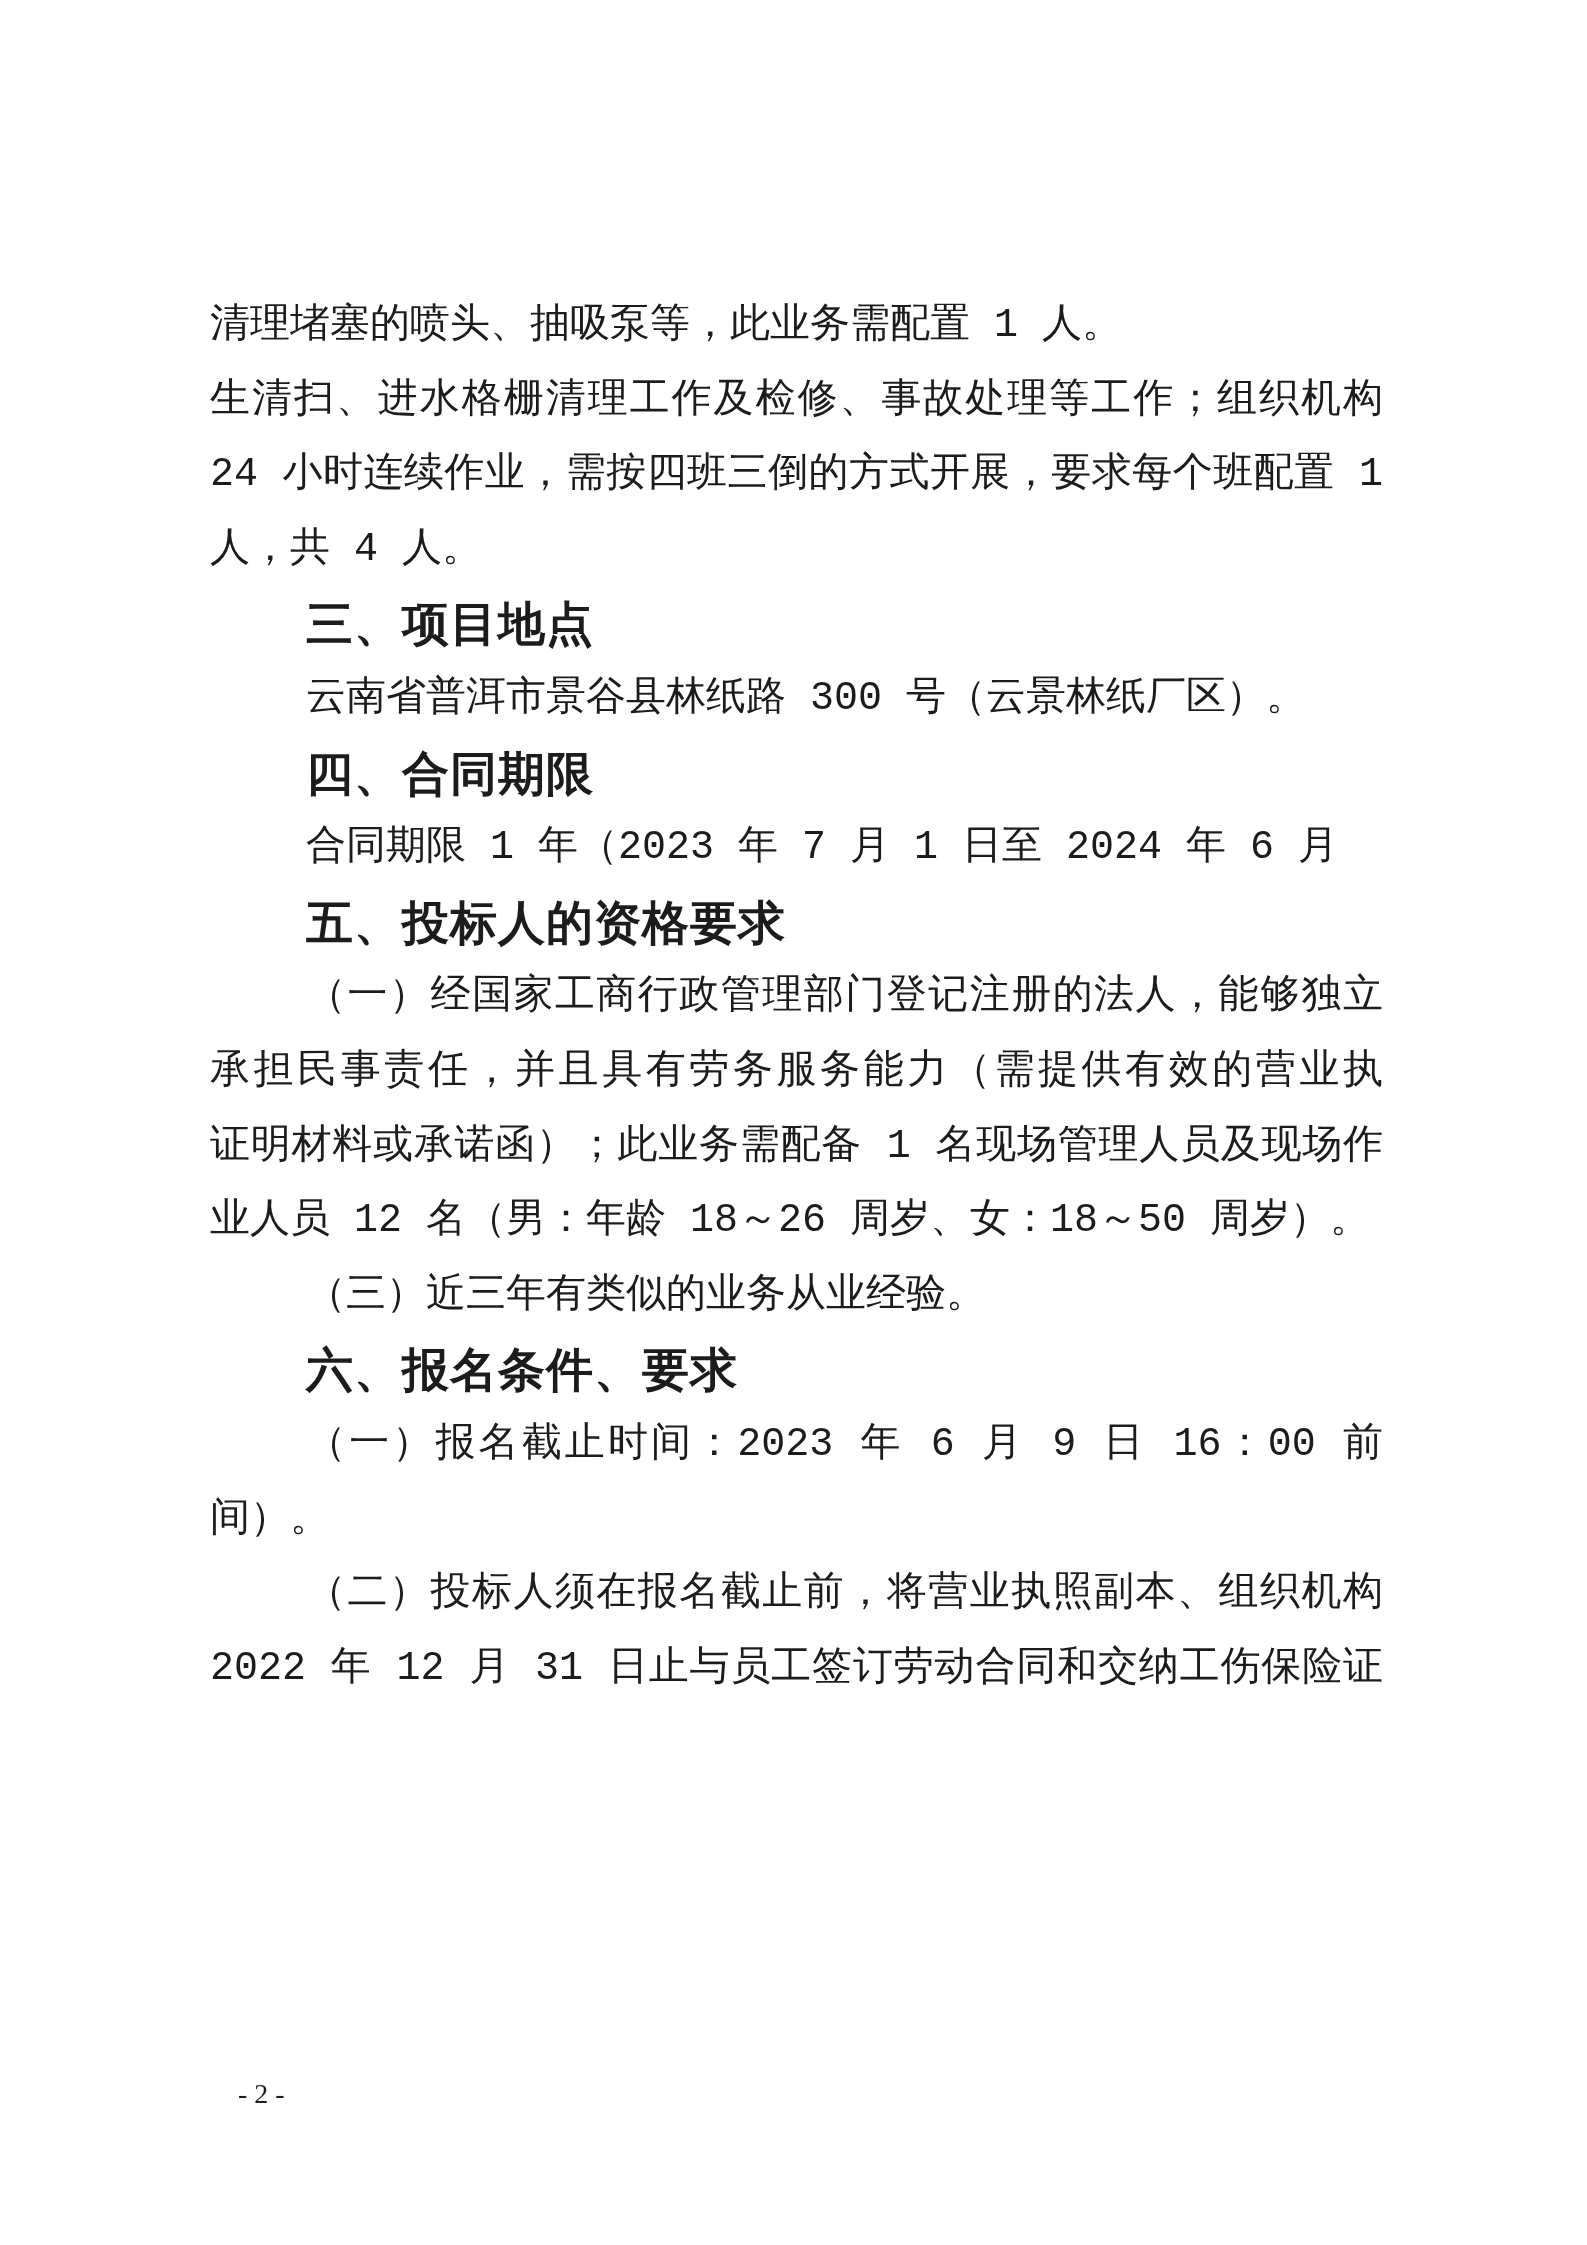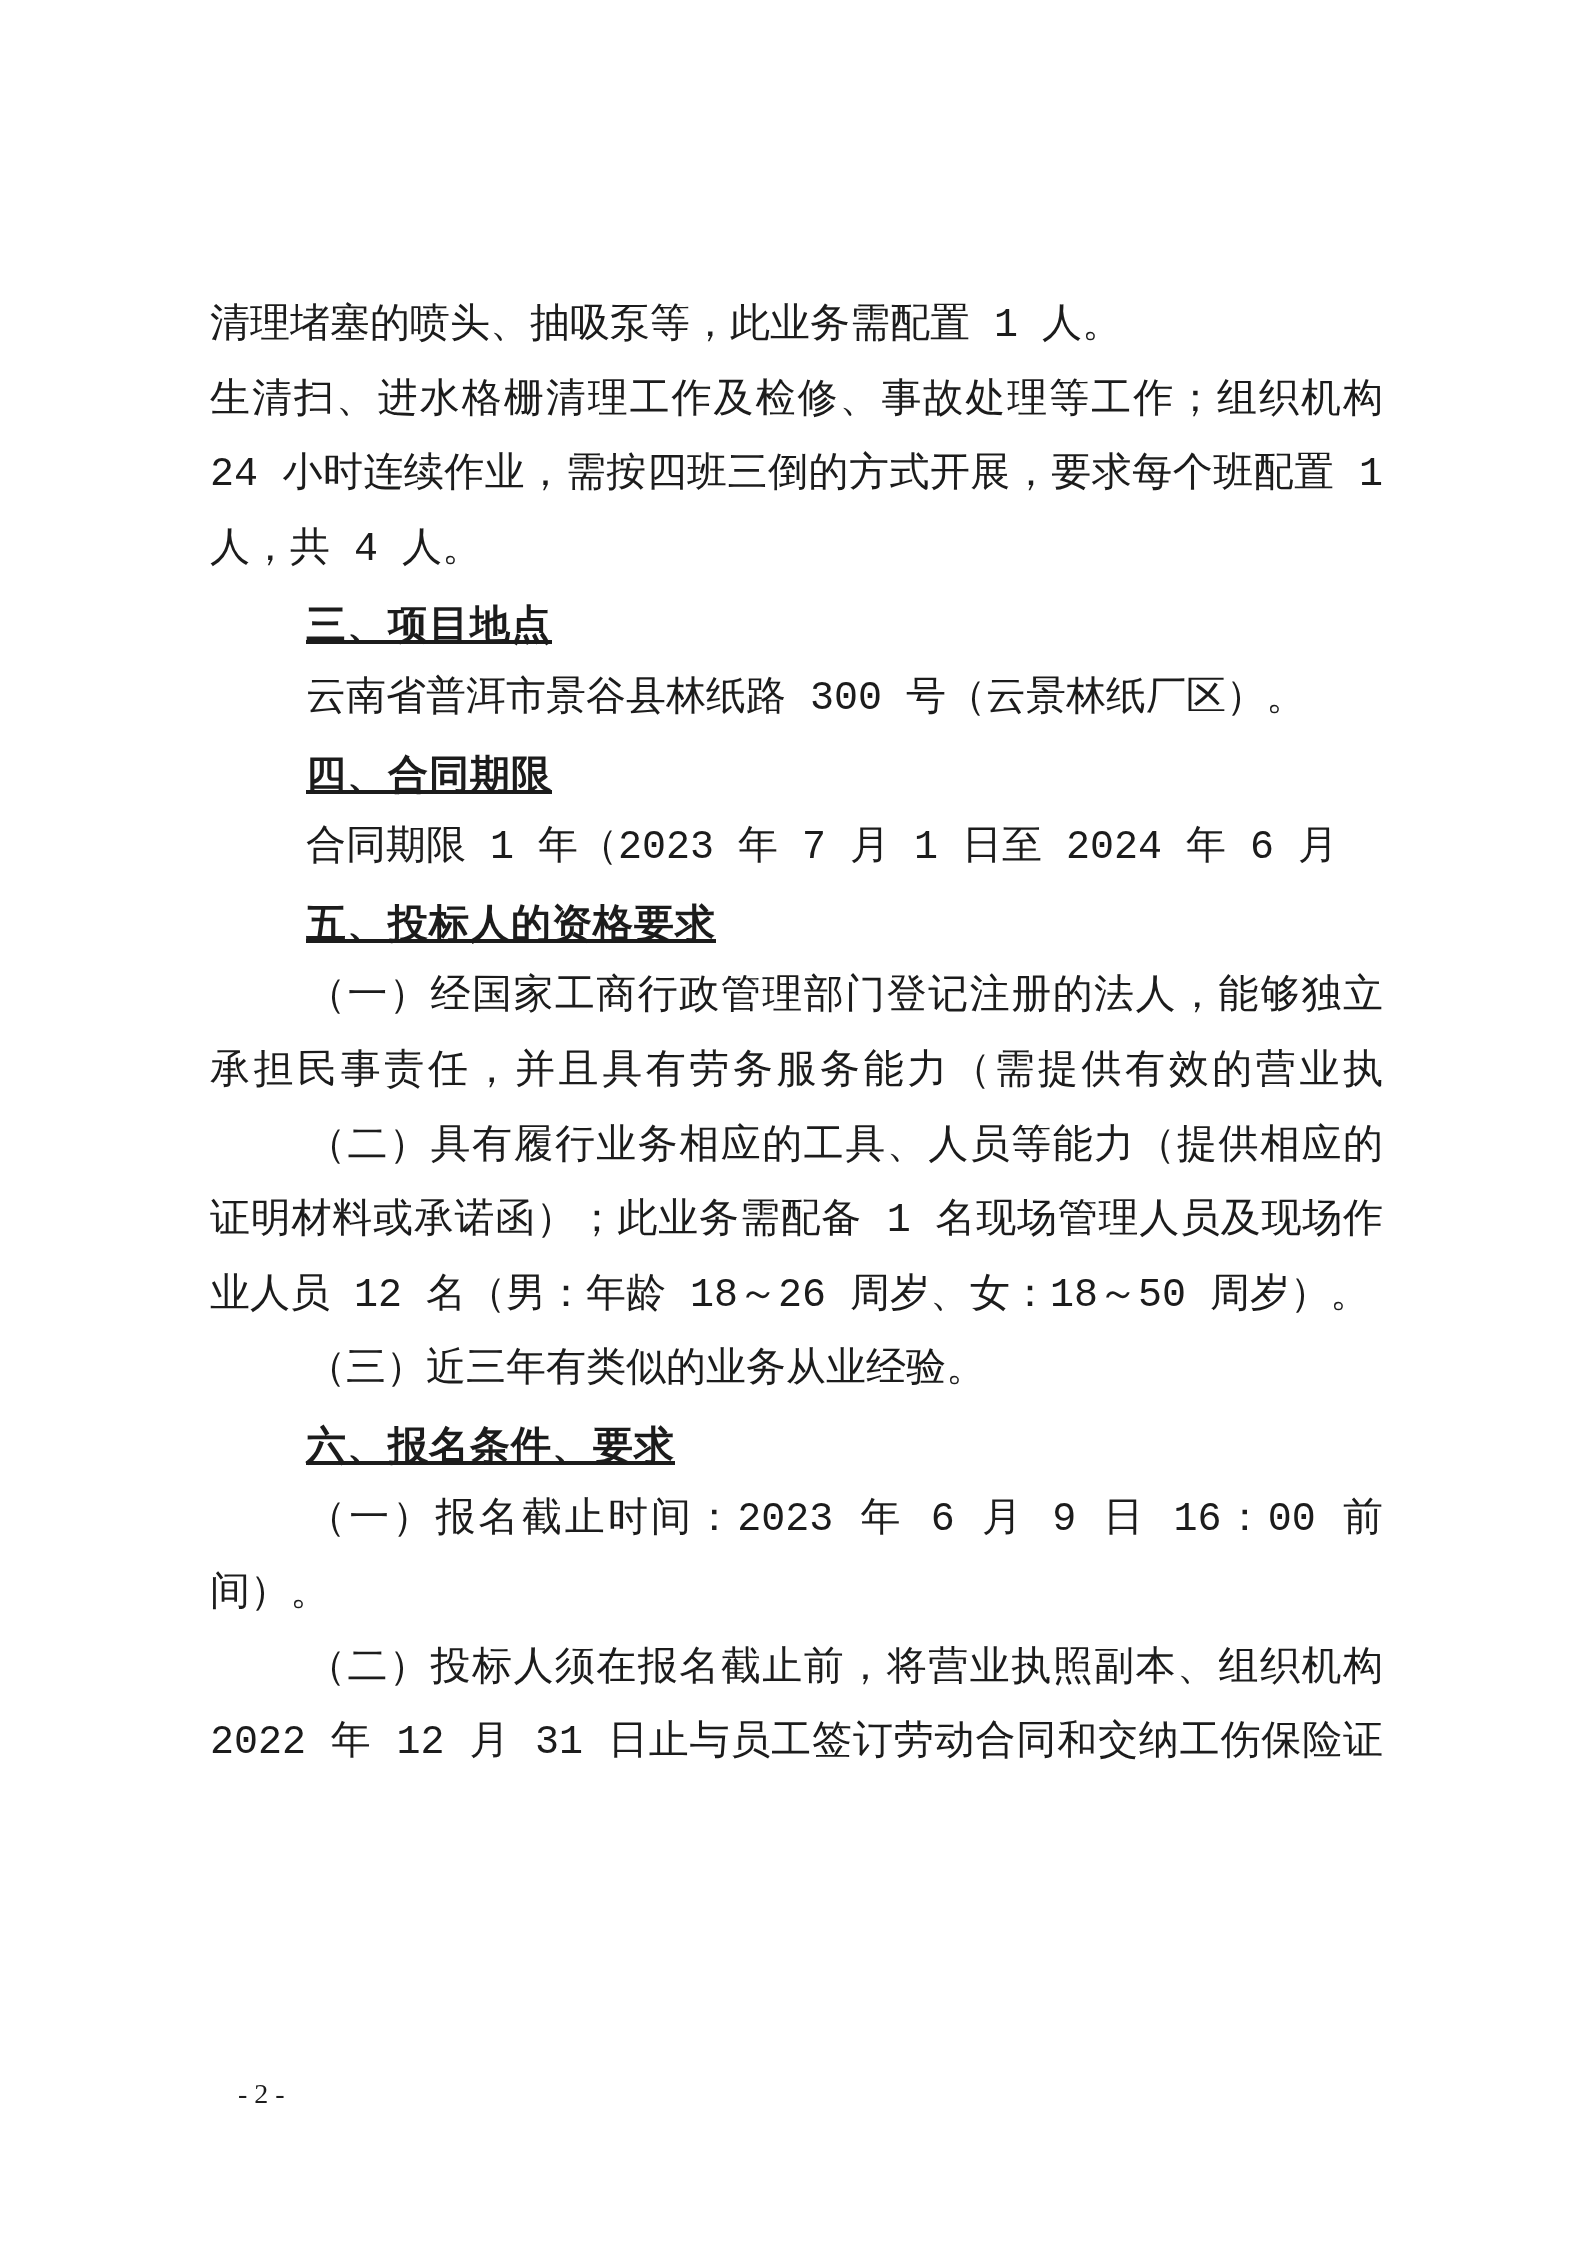--- a/index.html
+++ b/index.html
@@ -33,23 +33,22 @@
   .line.justify {
     text-align: justify;
     text-align-last: justify;
   }
   .line.indent {
     padding-left: 96px;
   }
   .line.heading {
     font-family: "Liberation Sans", "DejaVu Sans", sans-serif;
     font-weight: 700;
-    font-size: 40px;
+    font-size: 47px;
     letter-spacing: 1px;
-    text-decoration: underline;
   }
   .footer {
     position: absolute;
     left: 210px;
     top: 2028px;
     height: 44px;
     line-height: 44px;
     font-size: 28px;
     font-family: "Liberation Serif", "DejaVu Serif", serif;
     color: #1c1c1c;
@@ -65,21 +64,20 @@
       <div class="line justify">生清扫、进水格栅清理工作及检修、事故处理等工作；组织机构</div>
       <div class="line justify">24 小时连续作业，需按四班三倒的方式开展，要求每个班配置 1</div>
       <div class="line">人，共 4 人。</div>
       <div class="line heading indent">三、项目地点</div>
       <div class="line indent">云南省普洱市景谷县林纸路 300 号（云景林纸厂区）。</div>
       <div class="line heading indent">四、合同期限</div>
       <div class="line indent">合同期限 1 年（2023 年 7 月 1 日至 2024 年 6 月 30 日）。</div>
       <div class="line heading indent">五、投标人的资格要求</div>
       <div class="line indent justify">（一）经国家工商行政管理部门登记注册的法人，能够独立</div>
       <div class="line justify">承担民事责任，并且具有劳务服务能力（需提供有效的营业执照）。</div>
-      <div class="line indent justify">（二）具有履行业务相应的工具、人员等能力（提供相应的</div>
       <div class="line justify">证明材料或承诺函）；此业务需配备 1 名现场管理人员及现场作</div>
       <div class="line">业人员 12 名（男：年龄 18～26 周岁、女：18～50 周岁）。</div>
       <div class="line indent">（三）近三年有类似的业务从业经验。</div>
       <div class="line heading indent">六、报名条件、要求</div>
       <div class="line indent justify">（一）报名截止时间：2023 年 6 月 9 日 16：00 前（北京时</div>
       <div class="line">间）。</div>
       <div class="line indent justify">（二）投标人须在报名截止前，将营业执照副本、组织机构</div>
       <div class="line justify">2022 年 12 月 31 日止与员工签订劳动合同和交纳工伤保险证明</div>
     </div>
   <div class="footer">

